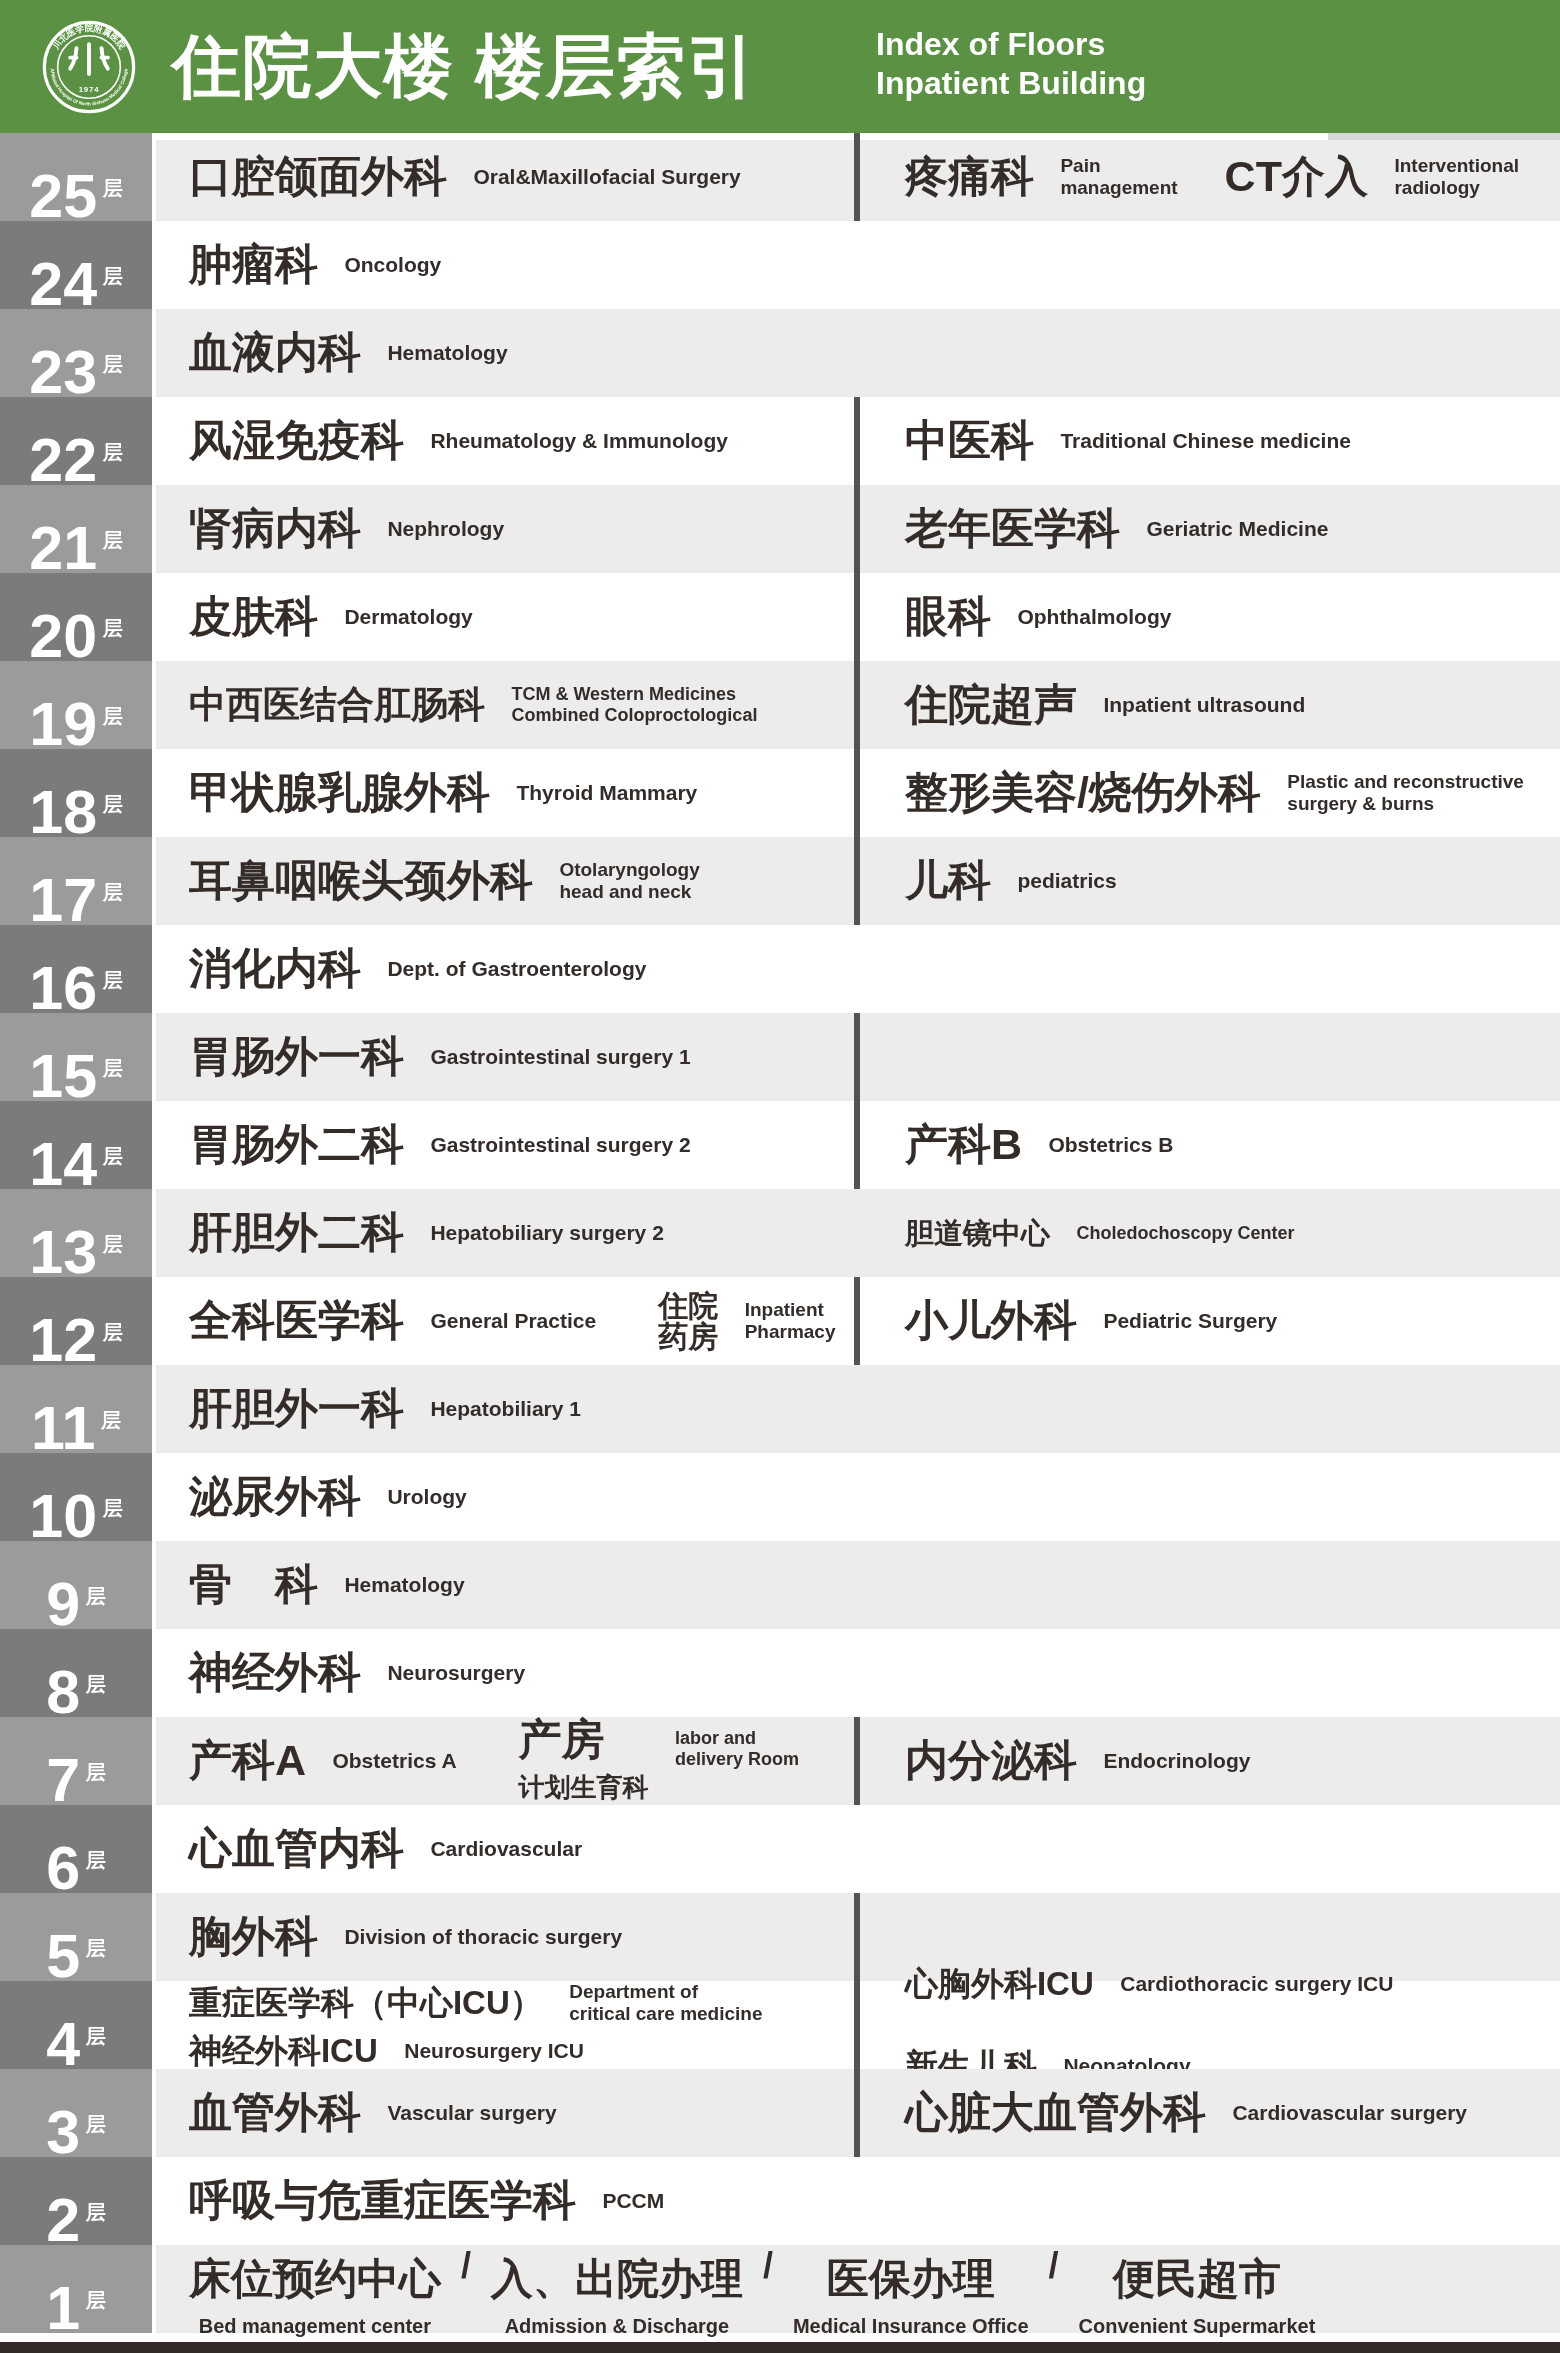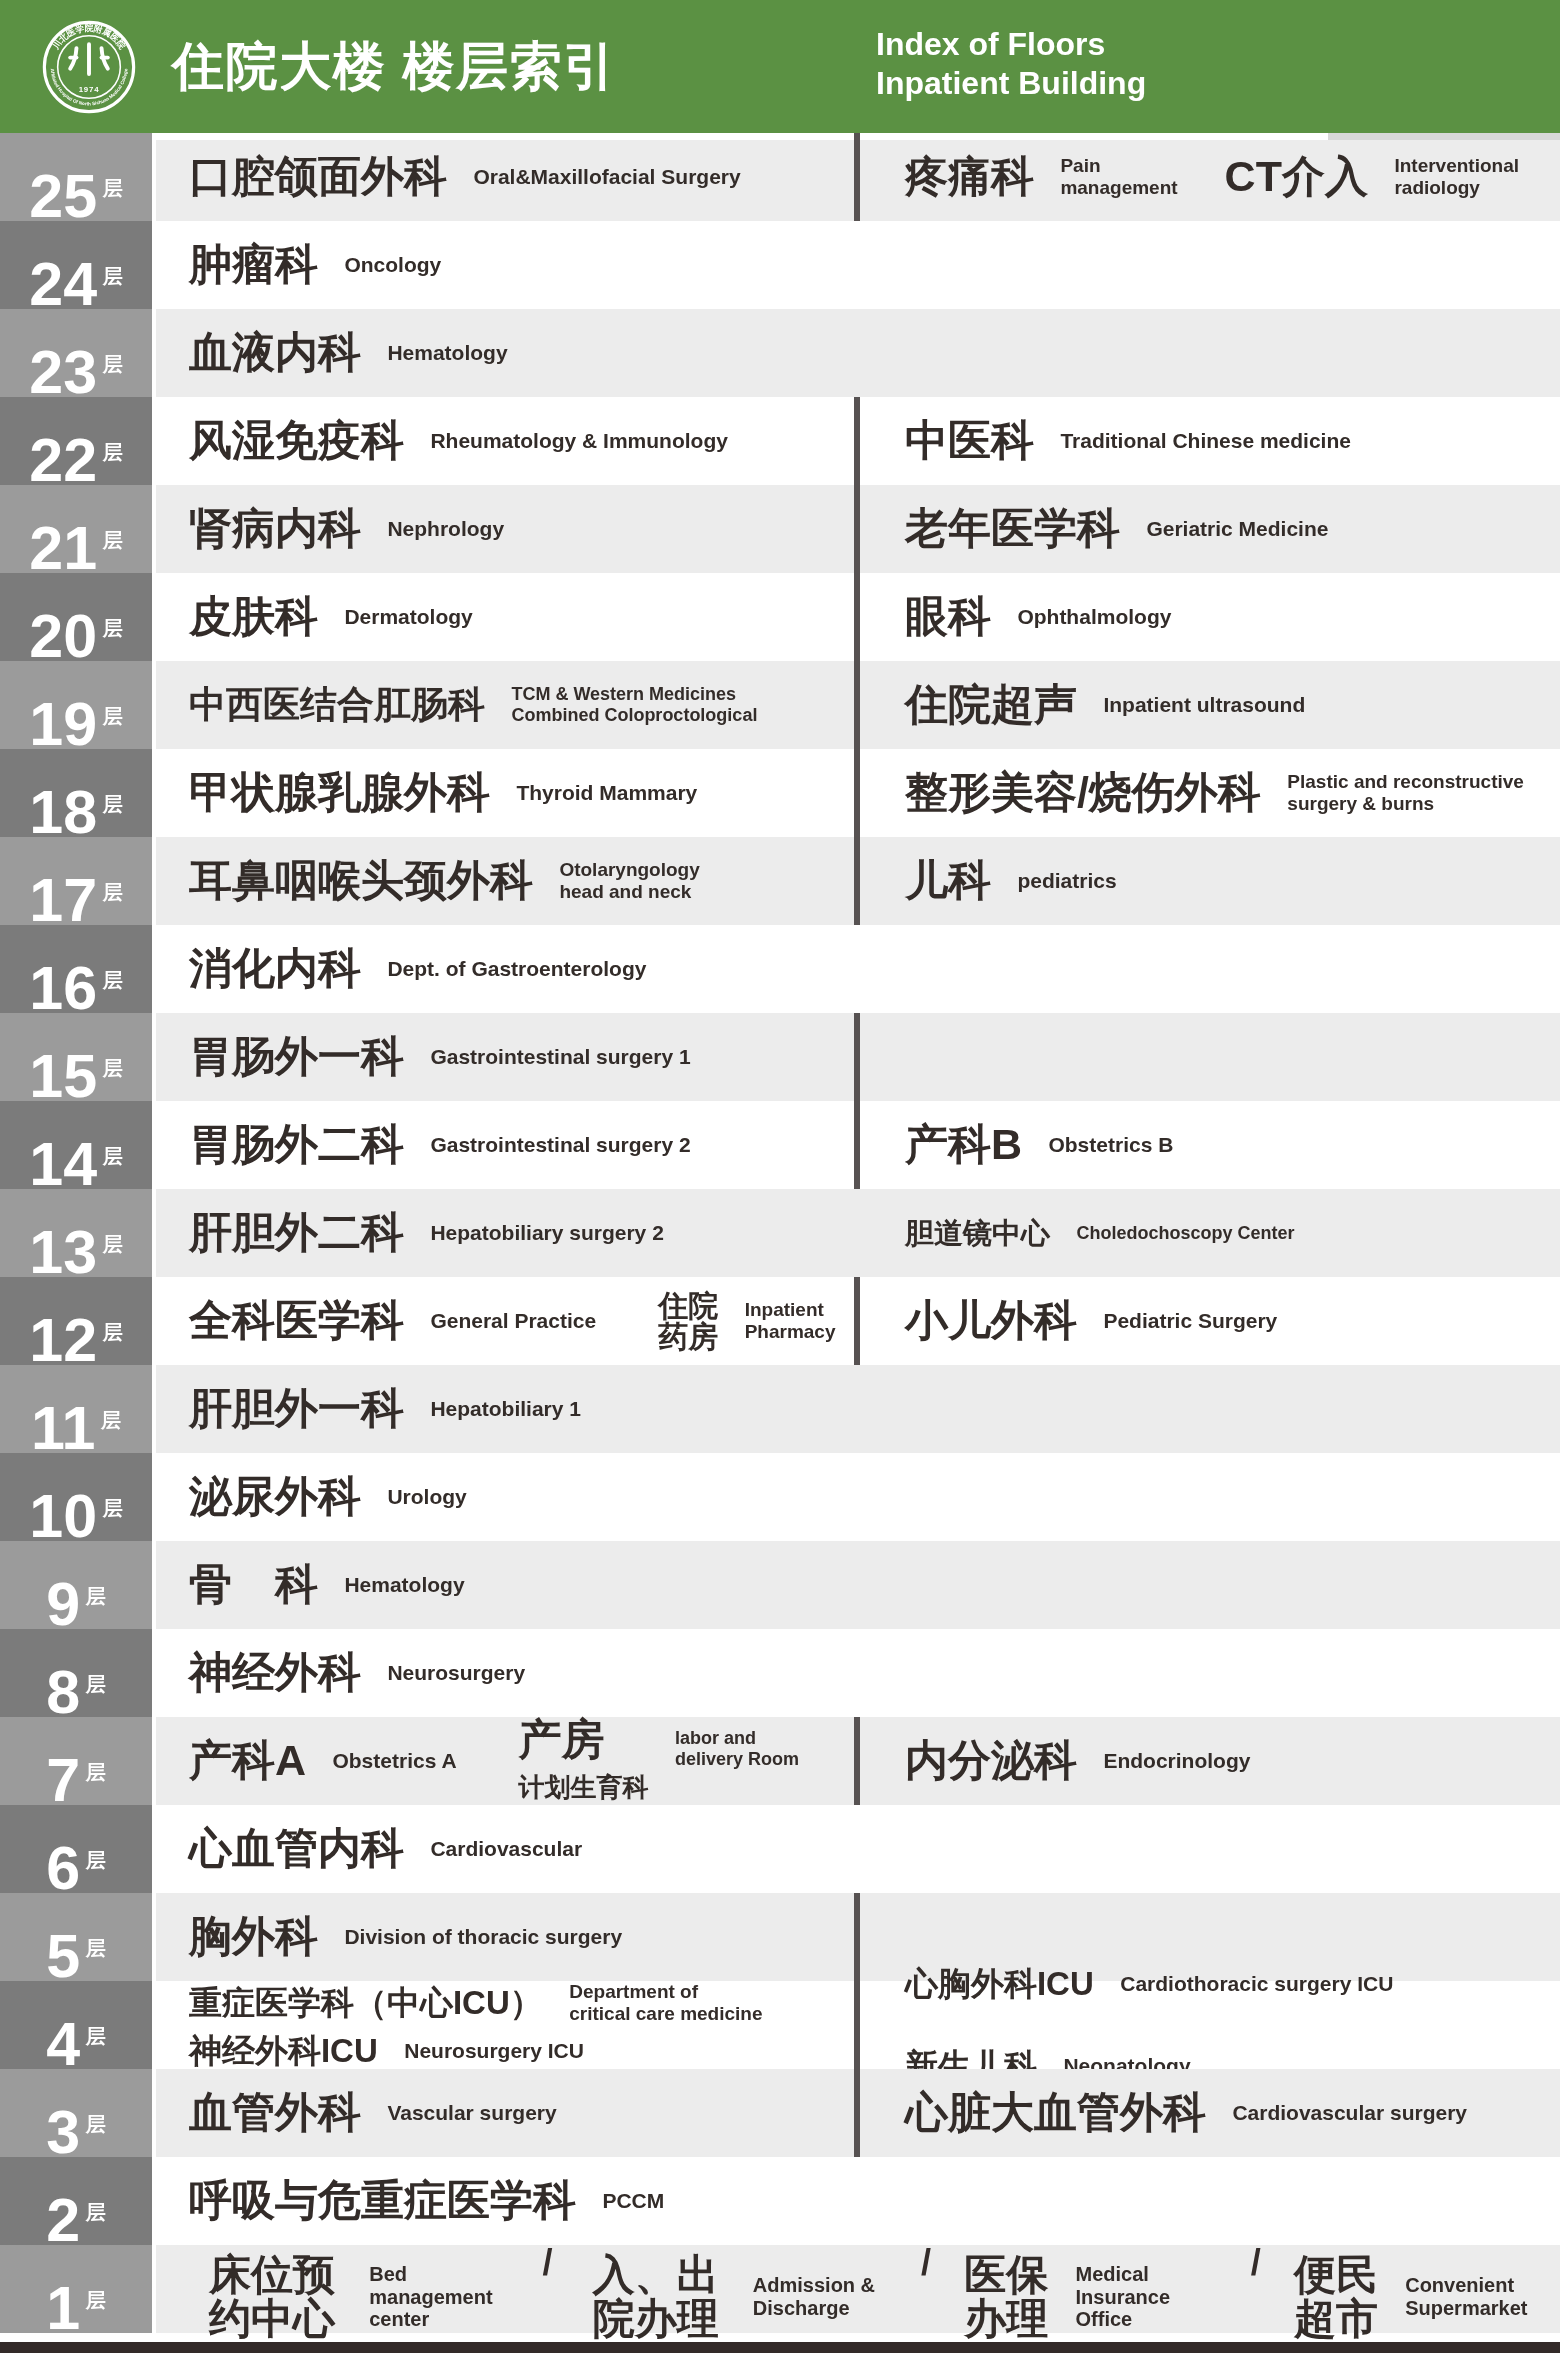--- a/index.html
+++ b/index.html
@@ -5,21 +5,21 @@
   html,body{margin:0;padding:0;background:#ffffff;}
   .sign{
     position:relative;width:1561px;height:2354px;overflow:hidden;
     font-family:"Liberation Sans","DejaVu Sans",sans-serif;color:#332c29;
   }
   
   .header{position:absolute;left:0;top:0;width:1561px;height:133px;background:#5b9143;}
   .logo{position:absolute;left:42px;top:19.5px;width:94px;height:94px;}
   .title-zh{
     position:absolute;left:172px;top:50%;transform:translateY(-50%);
-    font-size:52px;font-weight:800;color:#ffffff;white-space:nowrap;letter-spacing:1.6px;
+    font-size:69px;font-weight:800;color:#ffffff;white-space:nowrap;letter-spacing:1.6px;
   }
   .title-en{
     position:absolute;left:876px;top:25px;
     font-size:32px;font-weight:700;color:#ffffff;line-height:1.22;white-space:pre-line;
   }
   
   .rows{position:absolute;left:0;top:133px;width:1561px;}
   .floor-row{display:flex;height:88px;}
   .num-block{
     width:152px;flex:0 0 152px;display:flex;align-items:center;justify-content:center;gap:5.5px;
@@ -43,21 +43,21 @@
   .zh-small{font-size:29px;}
   .zh-rowsmall{font-size:33px;}
   .zh-stack{font-size:30px;}
   .en{font-size:21px;font-weight:700;line-height:1.14;margin-left:26.5px;white-space:pre-line;}
   .en-multi{font-size:19px;}
   .en-small{font-size:18px;}
   .zh-col{display:flex;flex-direction:column;align-items:flex-start;gap:7.8px;}
   .sub-zh{font-size:26px;font-weight:800;}
   
   .full-zone{display:flex;align-items:flex-start;}
-  .group-full{display:flex;flex-direction:row;align-items:center;gap:14px;margin-top:16px;}
+  .group-full{display:flex;flex-direction:column;align-items:center;gap:14px;margin-top:16px;}
   .group-full .zh{font-size:42px;}
   .group-full .en{font-size:20px;margin-left:0;}
   .sep{font-size:36px;font-weight:800;margin:4.7px 20px 0 20px;}
   
   .strip{position:absolute;top:0;height:7px;}
   .strip-w{left:0;width:1172px;background:#ffffff;}
   .strip-g{left:1172px;right:0;background:#d8d8d8;}
   .bottom-bar{position:absolute;left:0;top:2342px;width:1561px;height:11.7px;background:#332a29;}
 </style>
 </head>

